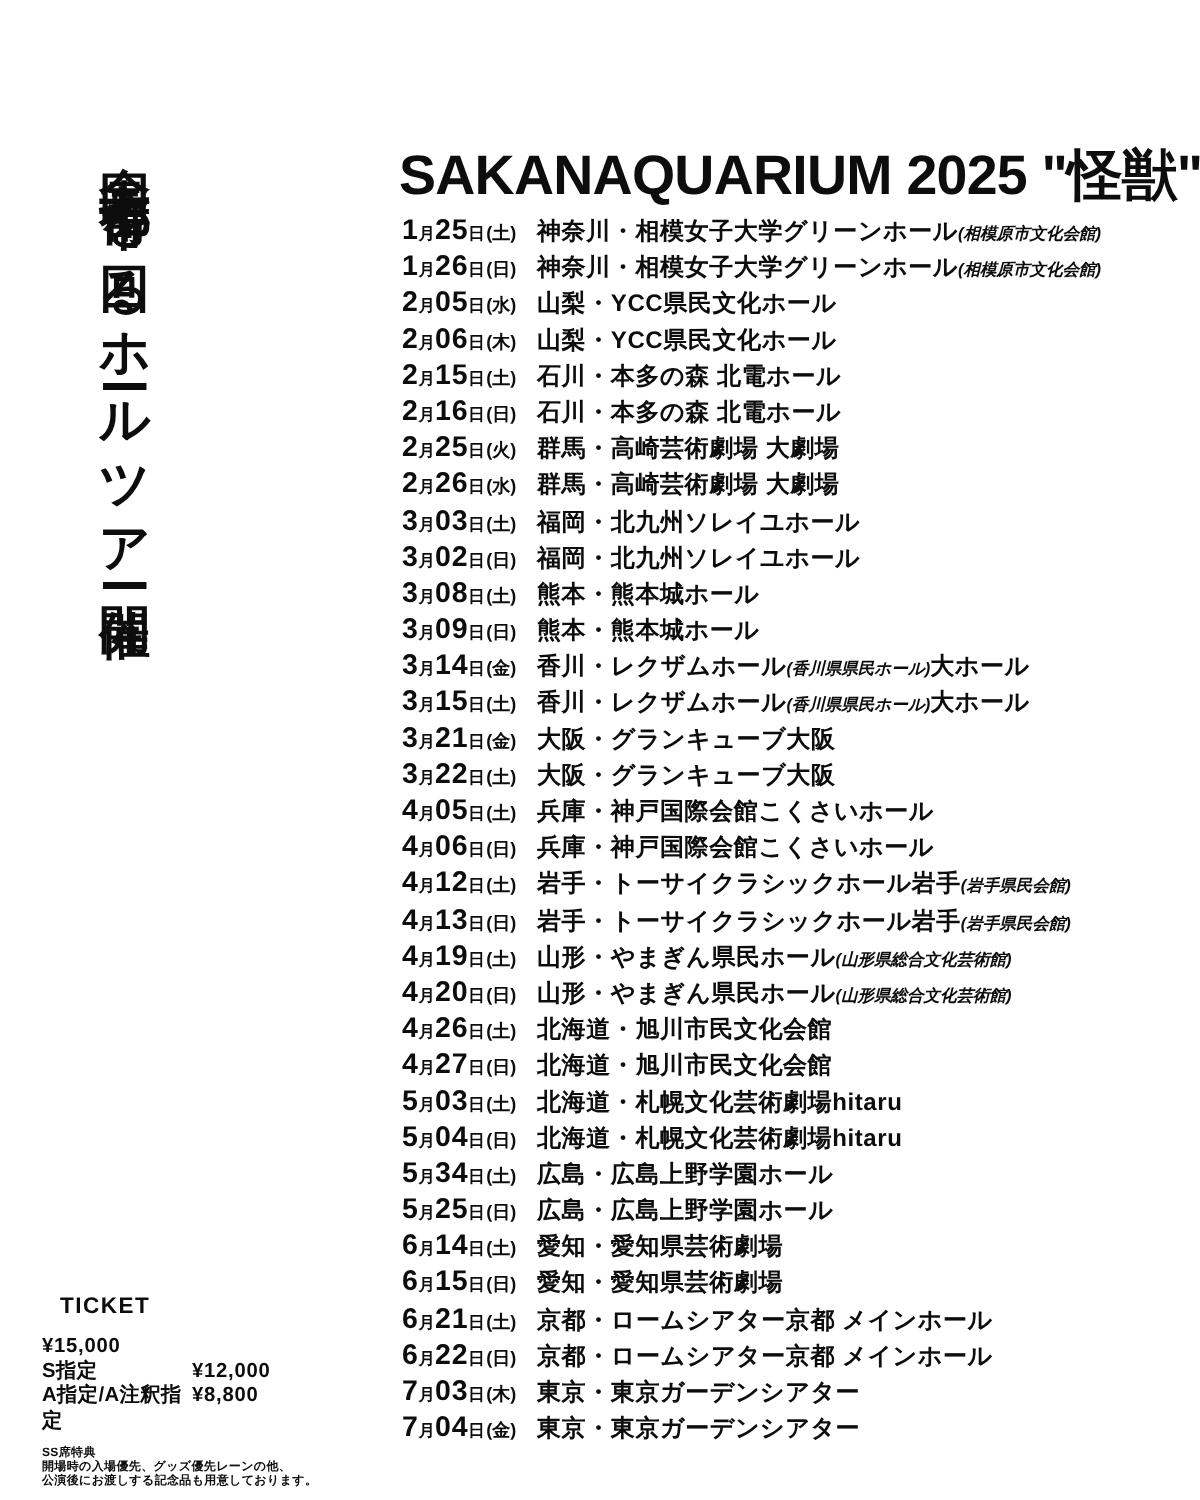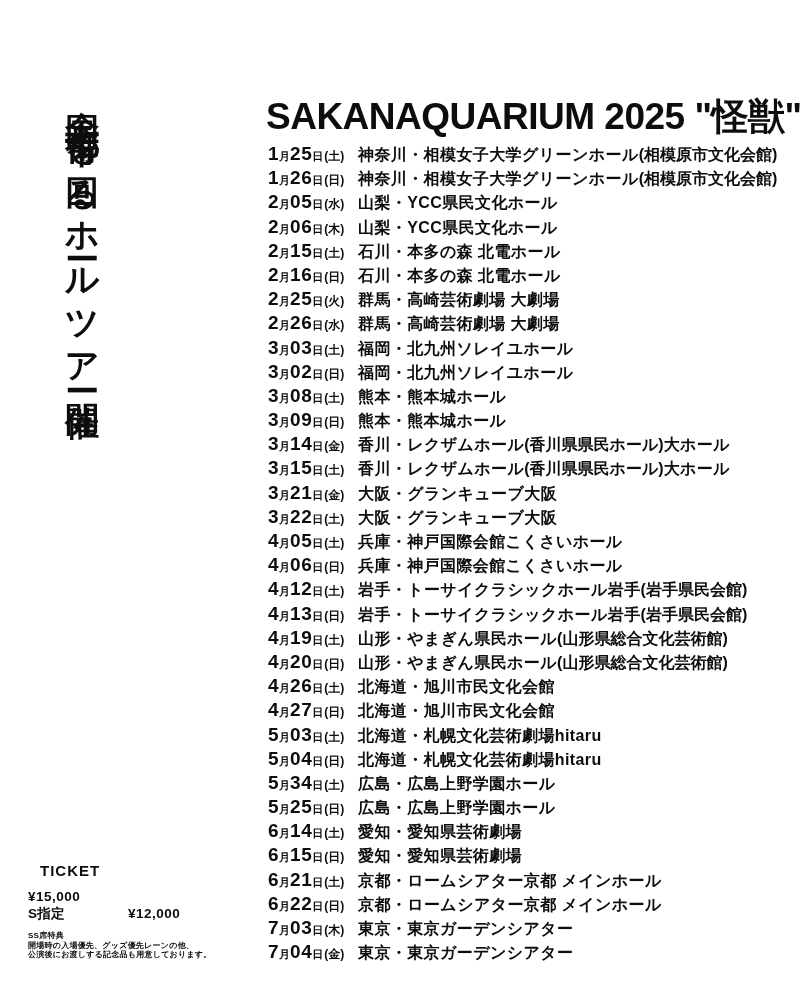--- a/index.html
+++ b/index.html
@@ -19,21 +19,21 @@
     white-space:nowrap;
   }
 
   .tour-list{position:absolute;left:268px;top:143px;}
   .tour-row{display:flex;align-items:baseline;height:24.2px;white-space:nowrap;}
   .date-cell{flex:0 0 90px;width:90px;font-weight:700;}
   .d-num{font-size:19px;font-weight:700;letter-spacing:0.5px;}
   .d-unit{font-size:11px;font-weight:700;}
   .d-dow{font-size:12px;font-weight:700;margin-left:1px;}
   .venue-cell{font-weight:700;font-size:16px;letter-spacing:0.4px;}
-  .venue-small{font-size:16px;letter-spacing:0;}
+  .venue-small{font-size:11px;letter-spacing:0;font-style:italic;}
   .venue-main{font-size:16px;}
 
   .ticket{position:absolute;left:28px;top:862px;}
   .ticket-heading{font-size:15px;font-weight:800;letter-spacing:1px;margin:0 0 10px 12px;}
   .price-row{display:flex;font-size:13.5px;font-weight:700;line-height:16.5px;letter-spacing:0.3px;}
   .price-label{flex:0 0 100px;width:100px;}
   .price-value{letter-spacing:0.5px;}
   .ticket-notes{margin-top:9px;font-size:10px;font-weight:700;line-height:1.18;
     transform:scale(0.8);transform-origin:0 0;letter-spacing:0.3px;}
 </style>
@@ -256,20 +256,24 @@
   <div class="ticket">
     <div class="ticket-heading">TICKET</div>
 
     <div class="price-row">
       <span class="price-value">¥15,000</span>
     </div>
     <div class="price-row">
       <span class="price-label">S指定</span>
       <span class="price-value">¥12,000</span>
     </div>
+    <div class="price-row">
+      <span class="price-label">A指定/A注釈指定</span>
+      <span class="price-value">¥8,800</span>
+    </div>
 
     <div class="ticket-notes">
       <div>SS席特典</div>
       <div>開場時の入場優先、グッズ優先レーンの他、</div>
       <div>公演後にお渡しする記念品も用意しております。</div>
     </div>
   </div>
 
 </div>
 

